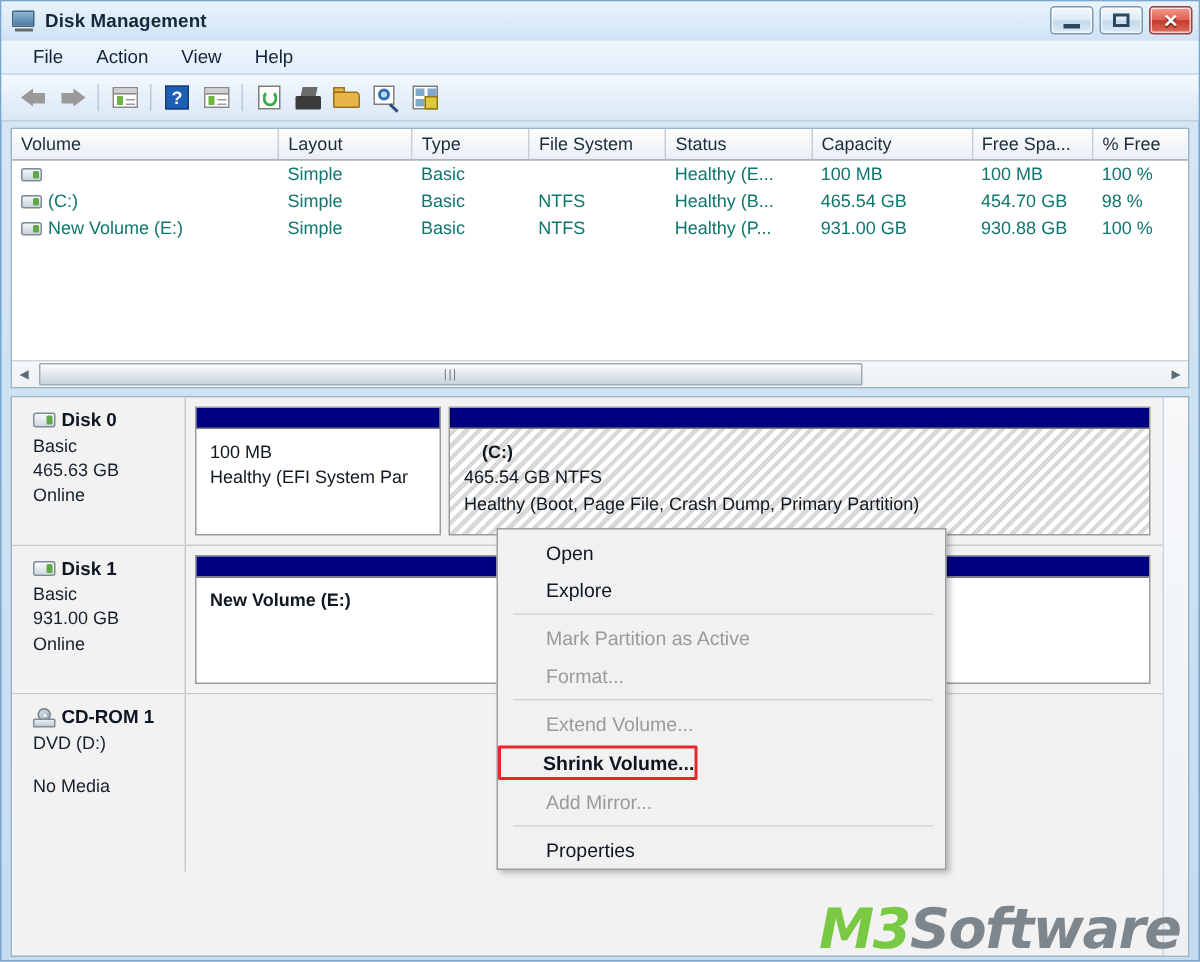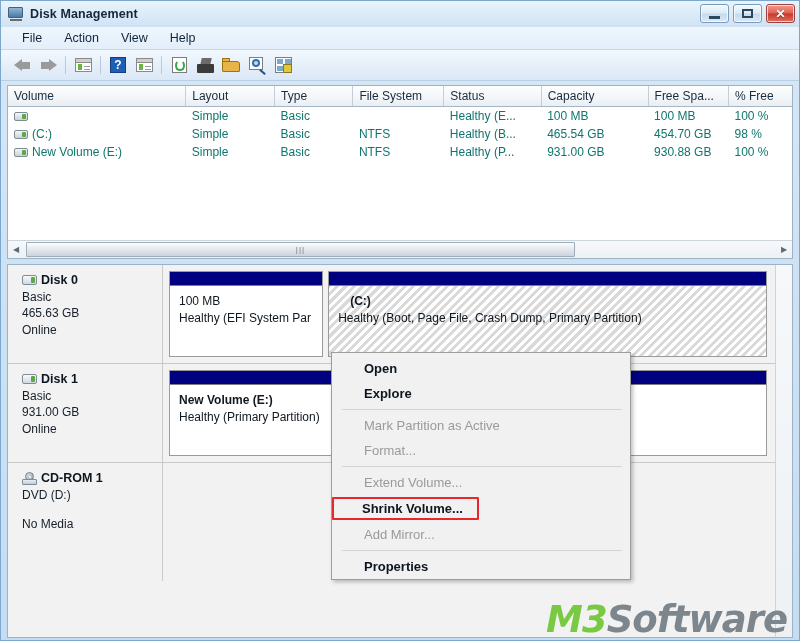--- a/index.html
+++ b/index.html
@@ -173,21 +173,21 @@
     display:flex;
   }
   .disk-rows{flex:1;display:flex;flex-direction:column;min-width:0;}
   .diskrow{
     display:flex;border-bottom:1px solid #c9c9c9;box-sizing:border-box;background:#f2f2f2;
   }
   .diskrow.r0{height:99px;}
   .diskrow.r1{height:99px;}
   .diskrow.r2{height:118px;border-bottom:none;}
   .disk-info{
-    width:155px;flex:none;border-right:1px solid #c9c9c9;box-sizing:border-box;
+    width:116px;flex:none;border-right:1px solid #c9c9c9;box-sizing:border-box;
     padding:8px 0 0 14px;background:#f2f2f2;
   }
   .disk-title{font-size:12.5px;font-weight:bold;color:#0d1520;display:flex;align-items:center;gap:4px;margin-bottom:2px;}
   .disk-line{font-size:12px;color:#16202b;line-height:1.37;}
   .disk-gap{height:13px;}
   .hd-ico{
     display:inline-block;width:15px;height:10px;flex:none;
     background:linear-gradient(180deg,#f7f9fa,#d2dae0);
     border:1px solid #7d8c98;border-radius:2px;box-sizing:border-box;position:relative;
   }
@@ -223,27 +223,27 @@
   .ctxmenu{
     position:absolute;left:330px;top:351px;width:300px;
     background:#f1f1f1;border:1px solid #9d9d9d;
     box-shadow:2px 2px 4px rgba(0,0,0,.25);
     padding:3px 0 0 0;box-sizing:border-box;
     z-index:40;
   }
   .ctxitem{
     font-size:13px;color:#0d1520;padding:5px 0 5px 32px;white-space:nowrap;position:relative;
   }
-  .ctxitem.bold{font-weight:bold;}
+  .ctxitem.bold{font-weight:normal;}
   .ctxitem.disabled{color:#9a9a9a;}
   .ctxsep{height:1px;background:#d4d4d4;margin:3px 8px 3px 10px;}
   .ctxitem.highlight{
     display:inline-block;
     border:2px solid #e8272c;
-    padding:2px 14px 2px 28px;
+    padding:2px 0 2px 28px;
     margin:2px 0 2px 0;
     border-radius:1px;
     font-weight:bold;
   }
   .ctxrow-hl{padding:0;}
 
   
   .watermark{
     position:absolute;right:12px;bottom:2px;z-index:60;
     font-size:37px;font-weight:bold;font-style:italic;
@@ -431,20 +431,21 @@
             <div class="body">
               <div class="ln b"></div>
               <div class="ln">100 MB</div>
               <div class="ln">Healthy (EFI System Par</div>
             </div>
           </div>
           <div class="part selected" style="width:74%">
             <div class="bar"></div>
             <div class="body">
               <div class="ln b" style="padding-left:12px">(C:)</div>
+              <div class="ln">465.54 GB NTFS</div>
               <div class="ln">Healthy (Boot, Page File, Crash Dump, Primary Partition)</div>
             </div>
           </div>
         </div>
       </div>
 
       <div class="diskrow r1">
         <div class="disk-info">
           <div class="disk-title">
             <span class="hd-ico"></span>
@@ -452,21 +453,20 @@
           </div>
           <div class="disk-line">Basic</div>
           <div class="disk-line">931.00 GB</div>
           <div class="disk-line">Online</div>
         </div>
         <div class="disk-graph">
           <div class="part" style="width:100%">
             <div class="bar"></div>
             <div class="body">
               <div class="ln b">New Volume  (E:)</div>
-              <div class="ln">Healthy (Primary Partition)</div>
             </div>
           </div>
         </div>
       </div>
 
       <div class="diskrow r2">
         <div class="disk-info">
           <div class="disk-title">
             <span class="cd-ico">
                 <span class="disc"></span>

